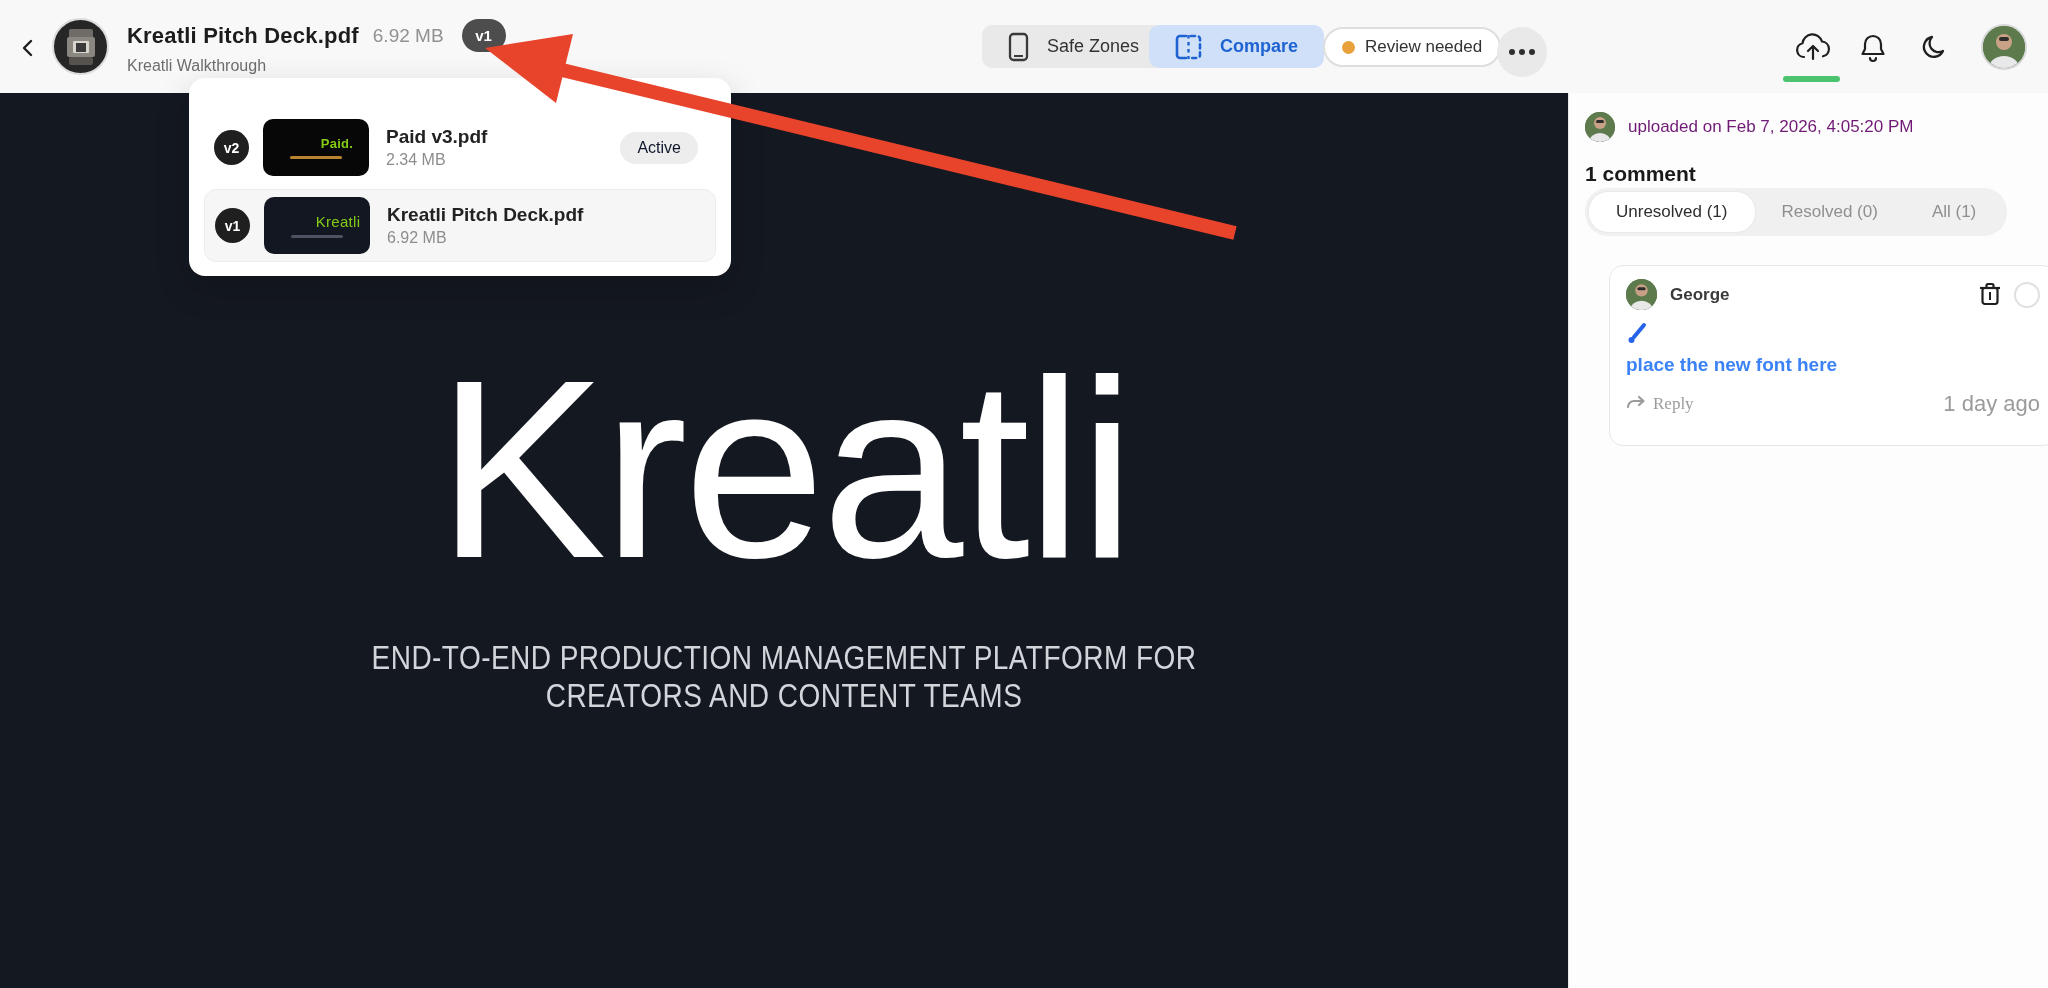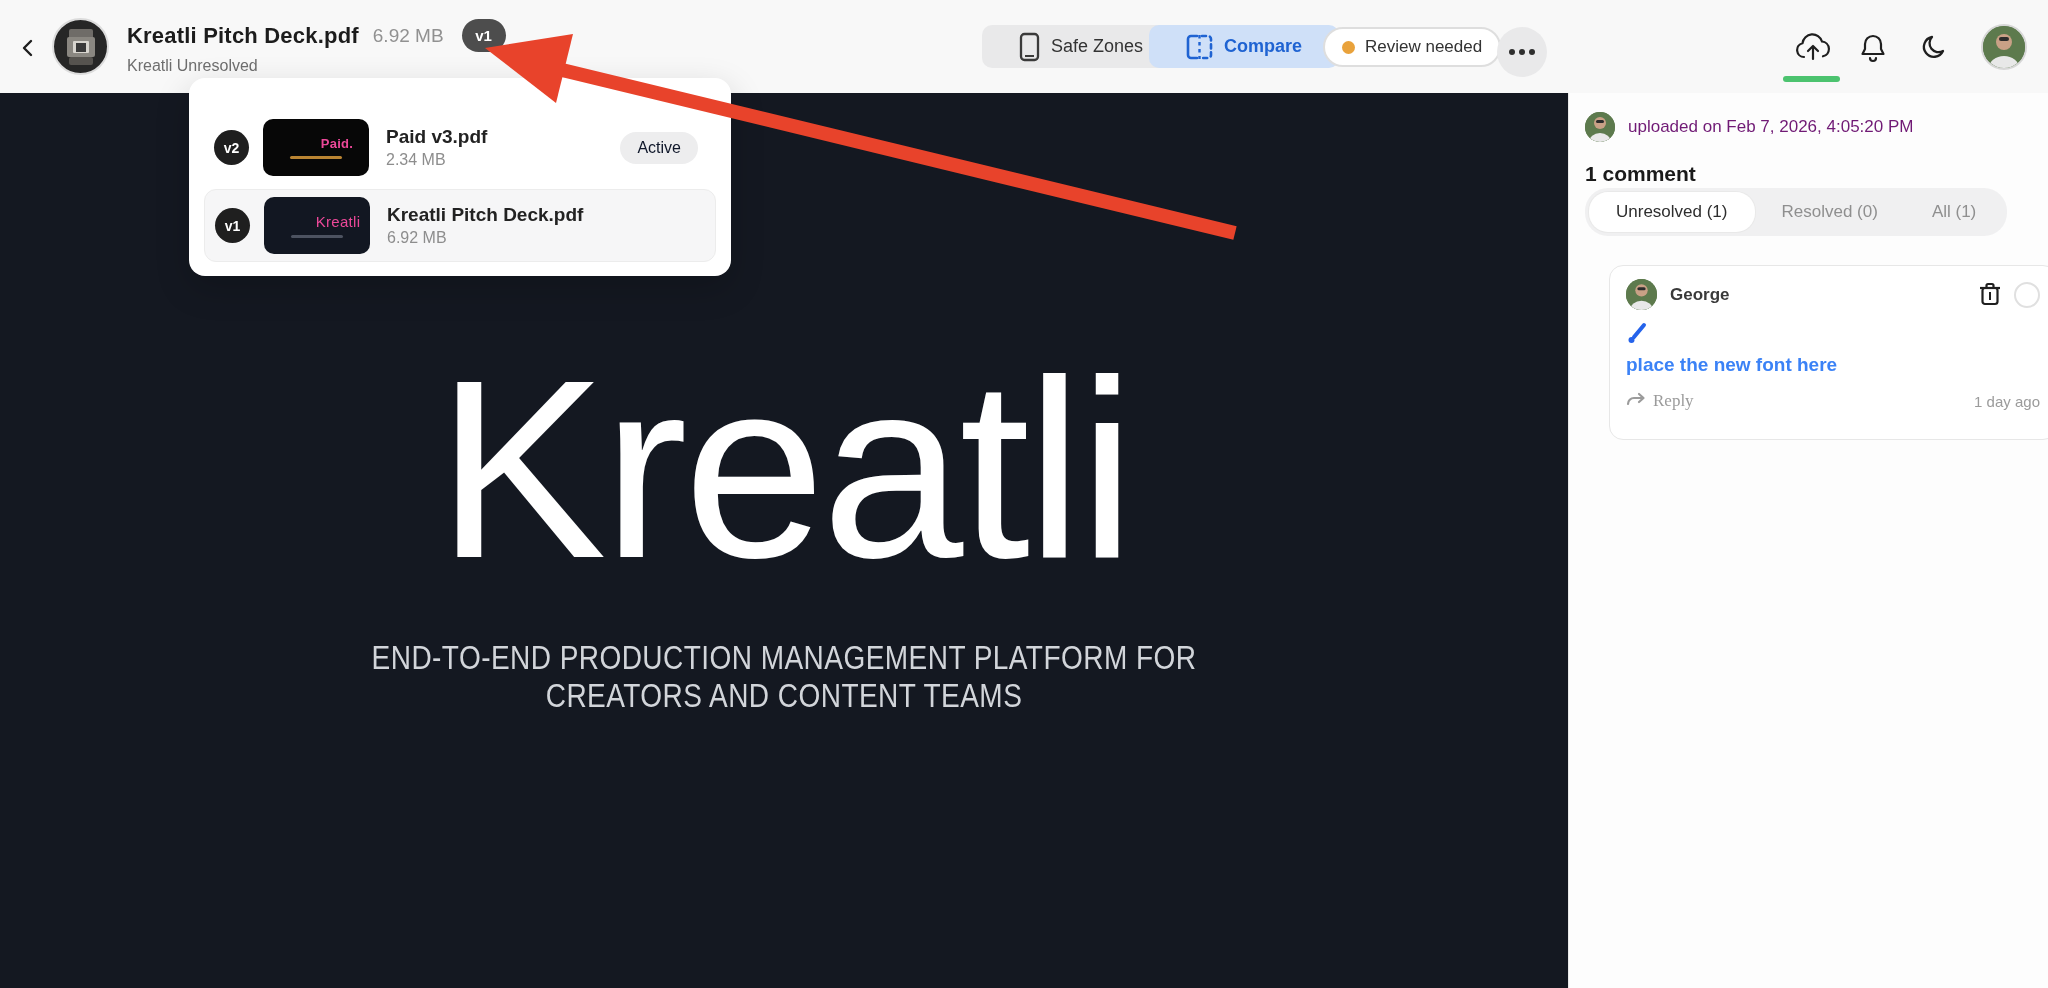--- a/index.html
+++ b/index.html
@@ -11,21 +11,21 @@
   .header { position:absolute; left:0; top:0; width:2048px; height:93px; background:#f8f8f8; z-index:5; }
   .back-btn { position:absolute; left:8px; top:28px; width:40px; height:40px; border:none; background:transparent; cursor:pointer; display:flex; align-items:center; justify-content:center; }
   .file-logo { position:absolute; left:52px; top:18px; width:57px; height:57px; border-radius:50%; border:2px solid #dcdcdc; background:#262626; overflow:hidden; display:flex; align-items:center; justify-content:center; }
   .title-block { position:absolute; left:127px; top:19px; }
   .title-row { display:flex; align-items:center; }
   .file-title { font-size:22px; font-weight:700; color:#1c1c1c; letter-spacing:.2px; }
   .file-size { font-size:19px; color:#919191; margin-left:14px; }
   .version-badge { margin-left:18px; background:#4d4d4d; color:#fff; font-size:15px; font-weight:700; border:none; border-radius:18px; width:44px; height:33px; display:flex; align-items:center; justify-content:center; cursor:pointer; }
   .file-subtitle { font-size:16px; color:#6e6e6e; margin-top:5px; }
 
-  .btn { display:flex; align-items:center; gap:11px; border:none; border-radius:10px; height:43px; padding:0 37px; font-size:18px; cursor:pointer; font-family:inherit; }
+  .btn { display:flex; align-items:center; gap:18px; border:none; border-radius:10px; height:43px; padding:0 26px; font-size:18px; cursor:pointer; font-family:inherit; }
   .btn-safezones { position:absolute; left:982px; top:25px; background:#e9e9ea; color:#333; }
   .btn-compare { position:absolute; left:1149px; top:25px; background:#cfe0f8; color:#1f63d2; font-weight:600; }
   .review-chip { position:absolute; left:1323px; top:27px; height:40px; display:flex; align-items:center; gap:10px; background:#ffffff; border:2px solid #dedede; border-radius:20px; padding:0 17px; font-size:17px; color:#333; cursor:pointer; }
   .review-dot { width:13px; height:13px; border-radius:50%; background:#e9a23b; }
   .more-btn { position:absolute; left:1497px; top:27px; width:50px; height:50px; border-radius:50%; border:none; background:#e9e9ea; cursor:pointer; display:flex; align-items:center; justify-content:center; gap:4px; }
   .more-btn i { width:6px; height:6px; border-radius:50%; background:#2e2e2e; display:block; }
 
   .icon-btn { position:absolute; top:28px; width:40px; height:40px; border:none; background:transparent; cursor:pointer; display:flex; align-items:center; justify-content:center; }
   .active-indicator { position:absolute; left:1783px; top:76px; width:57px; height:6px; border-radius:3px; background:#4cc36f; }
   .user-avatar { position:absolute; left:1981px; top:24px; width:46px; height:46px; border-radius:50%; border:2px solid #d7d7d7; overflow:hidden; cursor:pointer; background:#5c7a4e; }
@@ -47,35 +47,35 @@
   .comment-card { position:absolute; left:16px; top:172px; width:448px; background:#fff; border:1px solid #e7e7e7; border-radius:14px; padding:13px 16px 28px;margin-left:24px; }
   .comment-head { display:flex; align-items:center; }
   .comment-author { font-size:17px; font-weight:600; color:#3a3a3a; margin-left:13px; }
   .comment-head .spacer { flex:1; }
   .tool-btn { border:none; background:transparent; cursor:pointer; display:flex; align-items:center; justify-content:center; width:28px; height:28px; }
   .resolve-circle { width:26px; height:26px; border-radius:50%; border:2.5px solid #e0e0e0; background:transparent; cursor:pointer; margin-left:10px; flex:none; }
   .pen-row { margin-top:10px; height:26px; display:flex; align-items:center; }
   .comment-body { margin-top:8px; font-size:19px; font-weight:600; color:#3b82f6; }
   .comment-foot { margin-top:15px; display:flex; align-items:center; }
   .reply-btn { border:none; background:transparent; display:flex; gap:7px; font-size:17px; color:#9b9b9b; cursor:pointer; font-family:Liberation Serif, serif; padding:0; }
-  .comment-time { margin-left:auto; font-size:15px; color:#9b9b9b; }
+  .comment-time { margin-left:auto; font-size:22px; color:#9b9b9b; }
 
   
   .versions-panel { position:absolute; left:189px; top:78px; width:542px; background:#ffffff; border-radius:16px; box-shadow:0 12px 34px rgba(0,0,0,.18); z-index:10; padding:20px 15px 14px; }
   .vp-head { display:flex; align-items:center; justify-content:space-between; padding:0 7px 0 7px; }
   .vp-title { font-size:21px; font-weight:700; color:#1c1c1c; }
   .manage-btn { display:flex; align-items:center; gap:9px; background:#f1f1f2; border:none; border-radius:10px; padding:9px 16px; font-size:18px; color:#333; cursor:pointer; font-family:inherit; }
   .v-list { margin-top:14px; }
   .v-row { display:flex; align-items:center; padding:7px 10px; border-radius:12px; cursor:pointer; }
   .v-row.current { background:#f6f6f7; border:1px solid #ececec; margin-top:6px; }
   .v-badge { width:35px; height:35px; border-radius:50%; background:#1f1f1f; color:#fff; font-size:14px; font-weight:700; display:flex; align-items:center; justify-content:center; flex:none; }
   .v-thumb { width:106px; height:57px; border-radius:10px; margin-left:14px; flex:none; display:flex; flex-direction:column; align-items:center; justify-content:center; gap:5px; }
   .v-thumb.dark1 { background:#070707; }
   .v-thumb.dark2 { background:#121722; }
-  .v-thumb .t-label { color:#ec4899; font-weight:700; font-size:13px; letter-spacing:.3px;padding-left:42px; }
+  .v-thumb .t-label { color:#84cc16; font-weight:700; font-size:13px; letter-spacing:.3px;padding-left:42px; }
   .v-thumb.dark2 .t-label { font-weight:400; font-size:15px; }
   .t-line { width:52px; height:3px; border-radius:2px; }
   .t-line.orange { background:#b98432; }
   .t-line.gray { background:#4c5260; }
   .v-info { margin-left:17px; }
   .v-name { font-size:19px; font-weight:700; color:#222; }
   .v-size { font-size:16px; color:#8d8d8d; margin-top:3px; }
   .active-pill { margin-left:auto; margin-right:8px; background:#ededee; border-radius:17px; padding:7px 17px; font-size:16px; color:#0f172a; }
 
   
@@ -104,21 +104,21 @@
         <rect x="6" y="32" width="24" height="8" rx="2" fill="#56534f"></rect>
       </svg>
     </div>
 
     <div class="title-block">
       <div class="title-row">
         <span class="file-title">Kreatli Pitch Deck.pdf</span>
         <span class="file-size">6.92 MB</span>
         <button class="version-badge">v1</button>
       </div>
-      <div class="file-subtitle">Kreatli Unresolved</div>
+      <div class="file-subtitle">Kreatli Walkthrough</div>
     </div>
 
     <button class="btn btn-safezones">
       <svg class="ic" width="21" height="30" viewBox="0 0 21 30">
           <rect x="2" y="2" width="17" height="26" rx="3.5" fill="none" stroke="#3a3a3a" stroke-width="2.3"></rect>
           <line x1="6" y1="24" x2="15" y2="24" stroke="#3a3a3a" stroke-width="2"></line>
         </svg>
       <span>Safe Zones</span>
     </button>
 

